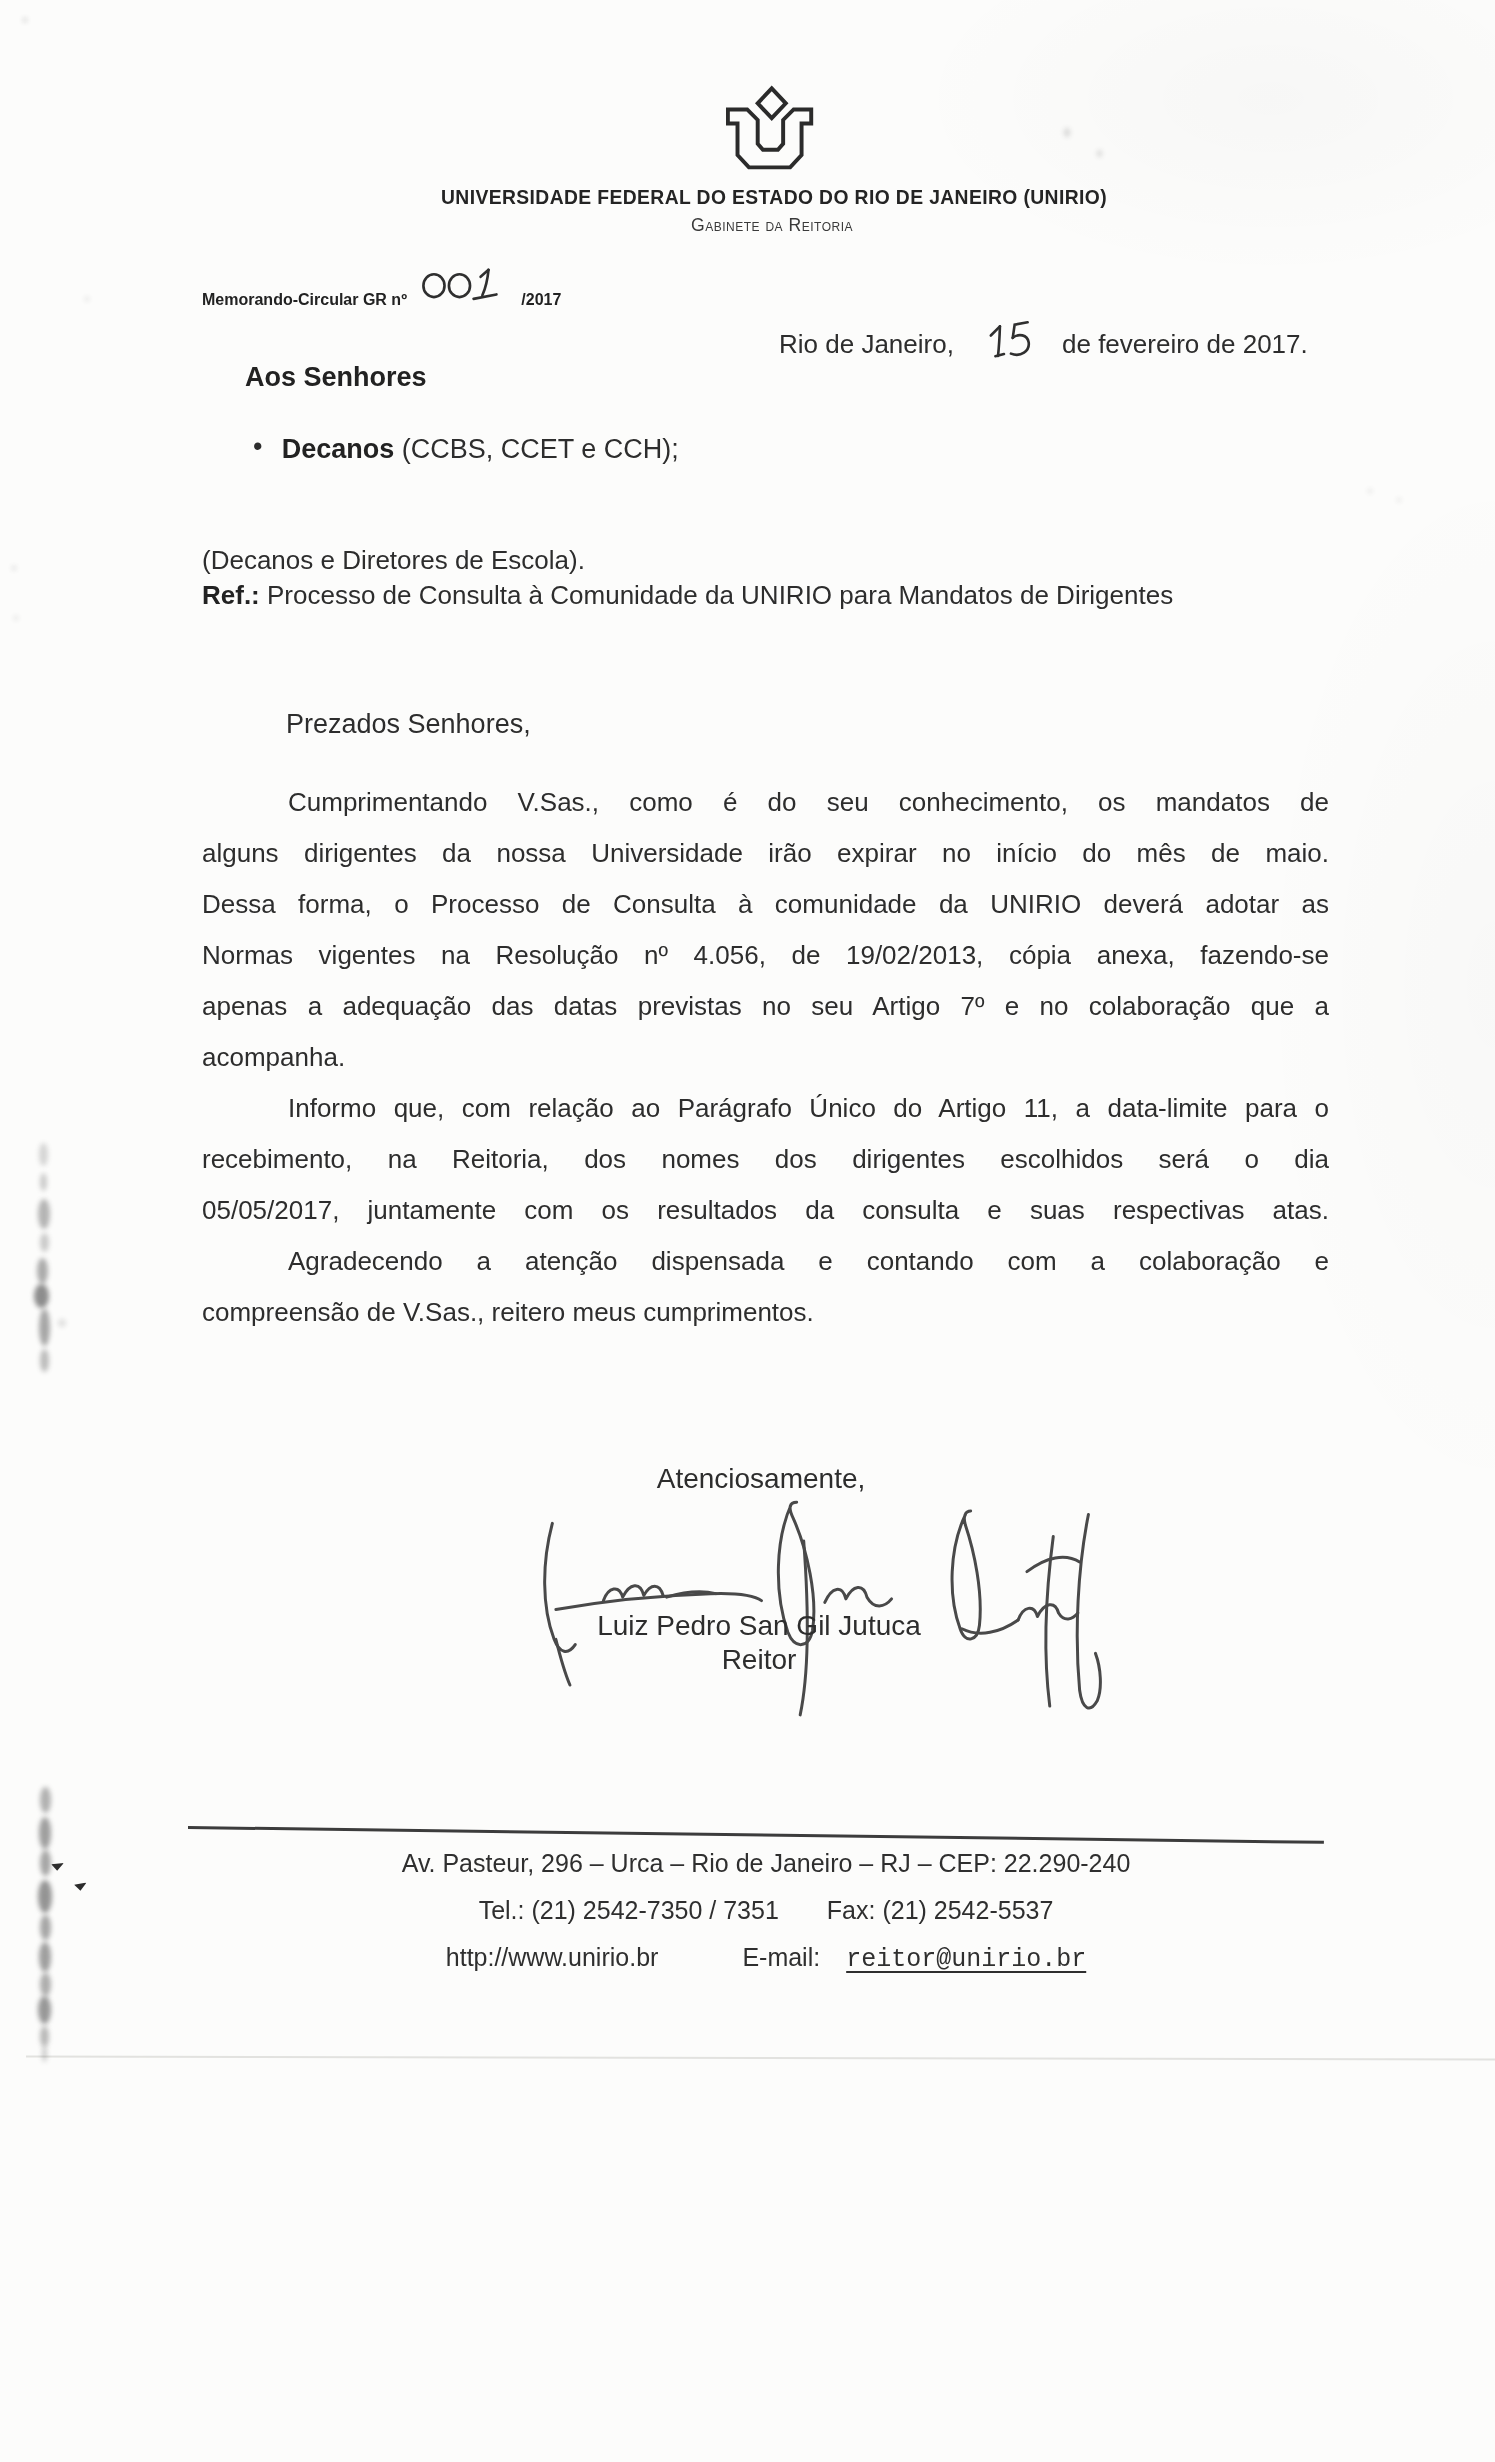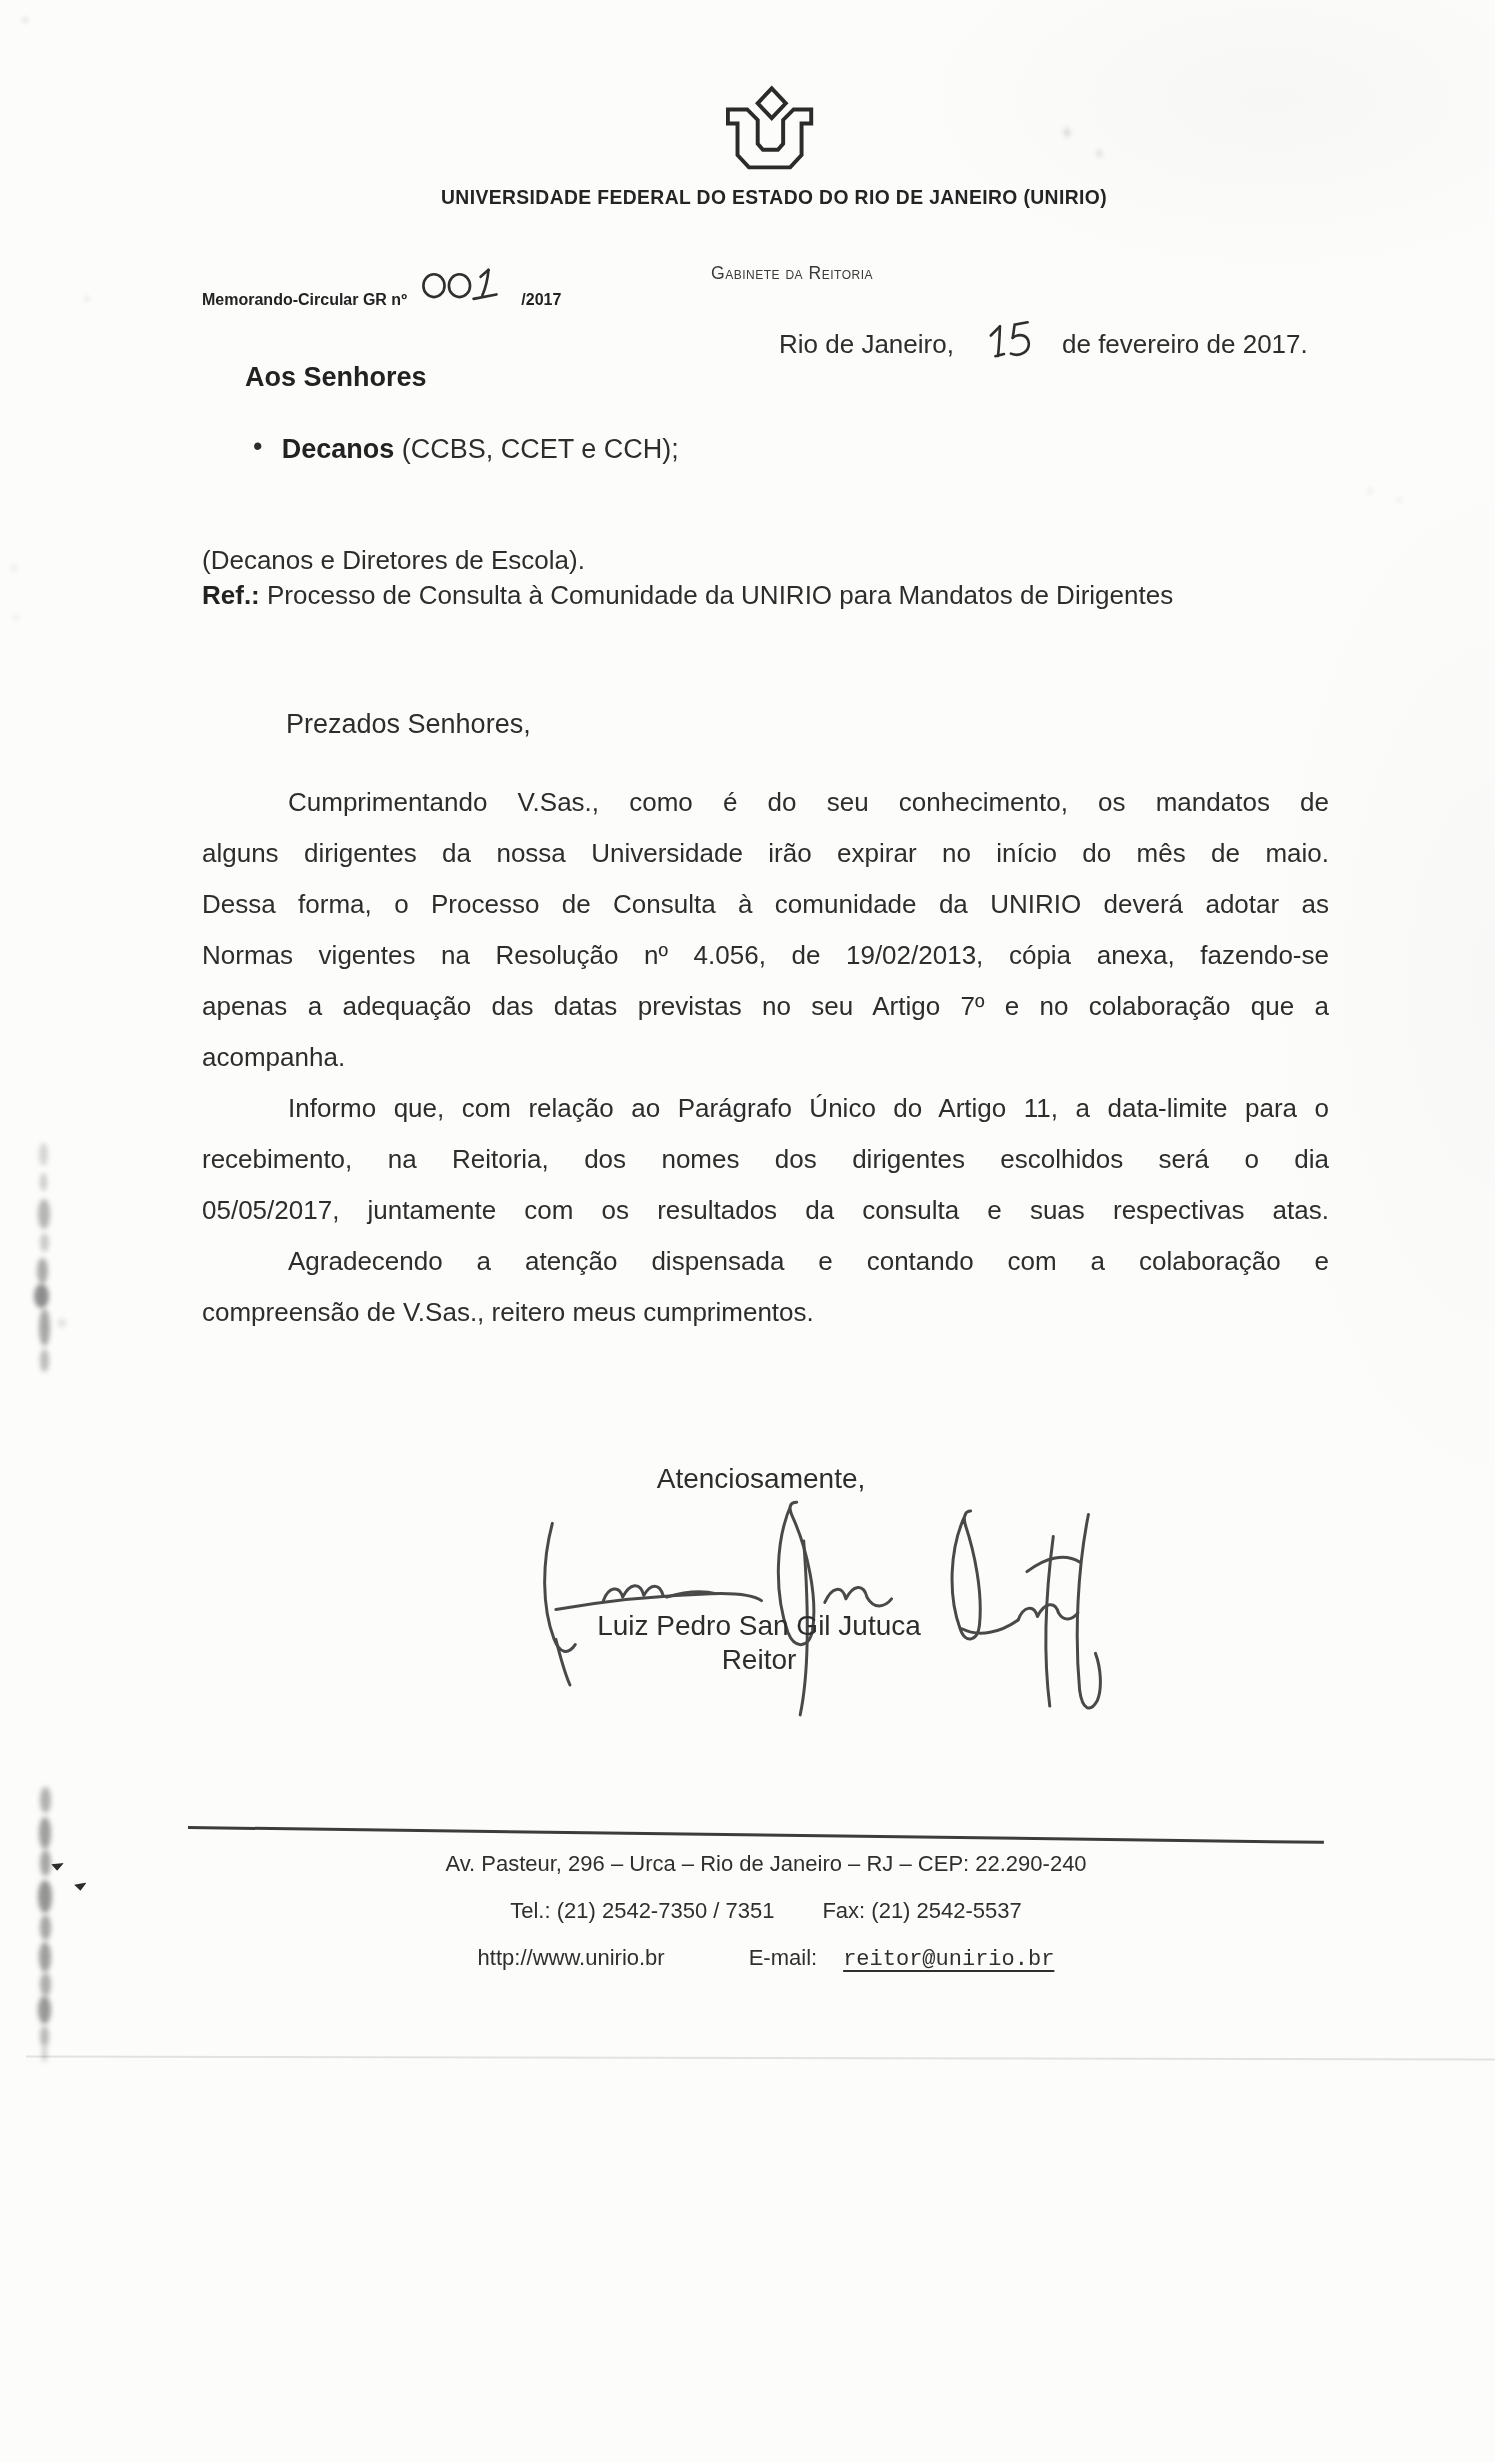--- a/index.html
+++ b/index.html
@@ -9,22 +9,22 @@
       radial-gradient(ellipse 528px 264px at 85% 4%, rgba(0,0,0,0.02), transparent 70%),
       radial-gradient(ellipse 352px 791px at 100% 40%, rgba(0,0,0,0.015), transparent 70%),
       #fcfcfb;
     font-family:"Liberation Sans","DejaVu Sans",sans-serif;
     color:#2d2d2d;overflow:hidden;
   }
   .abs{position:absolute;}
   
   .uni-name{top:187px;left:774px;transform:translateX(-50%);white-space:nowrap;
     font-size:19.3px;font-weight:bold;letter-spacing:0.4px;color:#242424;}
-  .office{top:215px;left:792px;transform:translateX(-50%);white-space:nowrap;
-    font-size:17.6px;font-variant:small-caps;letter-spacing:0.5px;color:#3a3a3a;margin-top:48px;}
+  .office{top:215px;left:772px;transform:translateX(-50%);white-space:nowrap;
+    font-size:17.6px;font-variant:small-caps;letter-spacing:0.5px;color:#3a3a3a;}
   
   .memo-line{top:261px;left:202px;height:44px;display:flex;align-items:flex-start;}
   .memo-label,.memo-year{font-size:16px;font-weight:bold;color:#222;line-height:30px;white-space:nowrap;margin-top:24px;}
   
   .date-prefix{top:329px;left:779px;font-size:26px;line-height:30px;white-space:nowrap;}
   .date-suffix{top:329px;left:1062px;font-size:26px;line-height:30px;white-space:nowrap;}
   
   .aos{top:362px;left:245px;font-size:27px;font-weight:bold;color:#222;white-space:nowrap;}
   .bullet-line{top:434px;left:253px;font-size:27px;white-space:nowrap;}
   .bullet-dot{display:inline-block;margin-right:19.3px;transform:translateY(-2.6px);}
@@ -40,21 +40,21 @@
   .bline.last{text-align:left;text-align-last:left;}
   .bline.indent{padding-left:86px;}
   
   .closing-word{top:1445px;left:761px;transform:translateX(-50%);font-size:28px;white-space:nowrap;margin-top:18px;}
   .signer-name{top:1610px;left:759px;transform:translateX(-50%);font-size:28px;white-space:nowrap;}
   .signer-role{top:1644px;left:759px;transform:translateX(-50%);font-size:28px;white-space:nowrap;}
   .sig-svg{top:1488px;left:526px;}
   
   .footer-rule{top:1826px;left:188px;width:1136px;height:2.6px;background:#3c3c3c;
     transform:rotate(0.75deg);transform-origin:left center;}
-  .footer{top:1840px;left:199px;width:1134px;font-size:22px;line-height:47px;text-align:center;color:#2f2f2f;}
+  .footer{top:1840px;left:199px;width:1134px;font-size:25px;line-height:47px;text-align:center;color:#2f2f2f;}
   .footer .row{white-space:nowrap;}
   .gap55{display:inline-block;width:48px;}
   .gap96{display:inline-block;width:84px;}
   .gap30{display:inline-block;width:26px;}
   .email{text-decoration:underline;text-underline-offset:5.3px;text-decoration-thickness:1.8px;font-family:Liberation Mono, monospace;}
   
   .smudge{position:absolute;background:#4a4a4a;border-radius:50%;filter:blur(2.6px);}
   .wedge{position:absolute;width:12.3px;height:8.8px;background:#2c2c2c;filter:blur(0.4px);
     clip-path:polygon(0 35%,100% 0,55% 100%);}
   .bottom-faint-line{top:2057px;left:26px;width:1469px;height:1.8px;background:#e2e2df;transform:rotate(0.12deg);}

